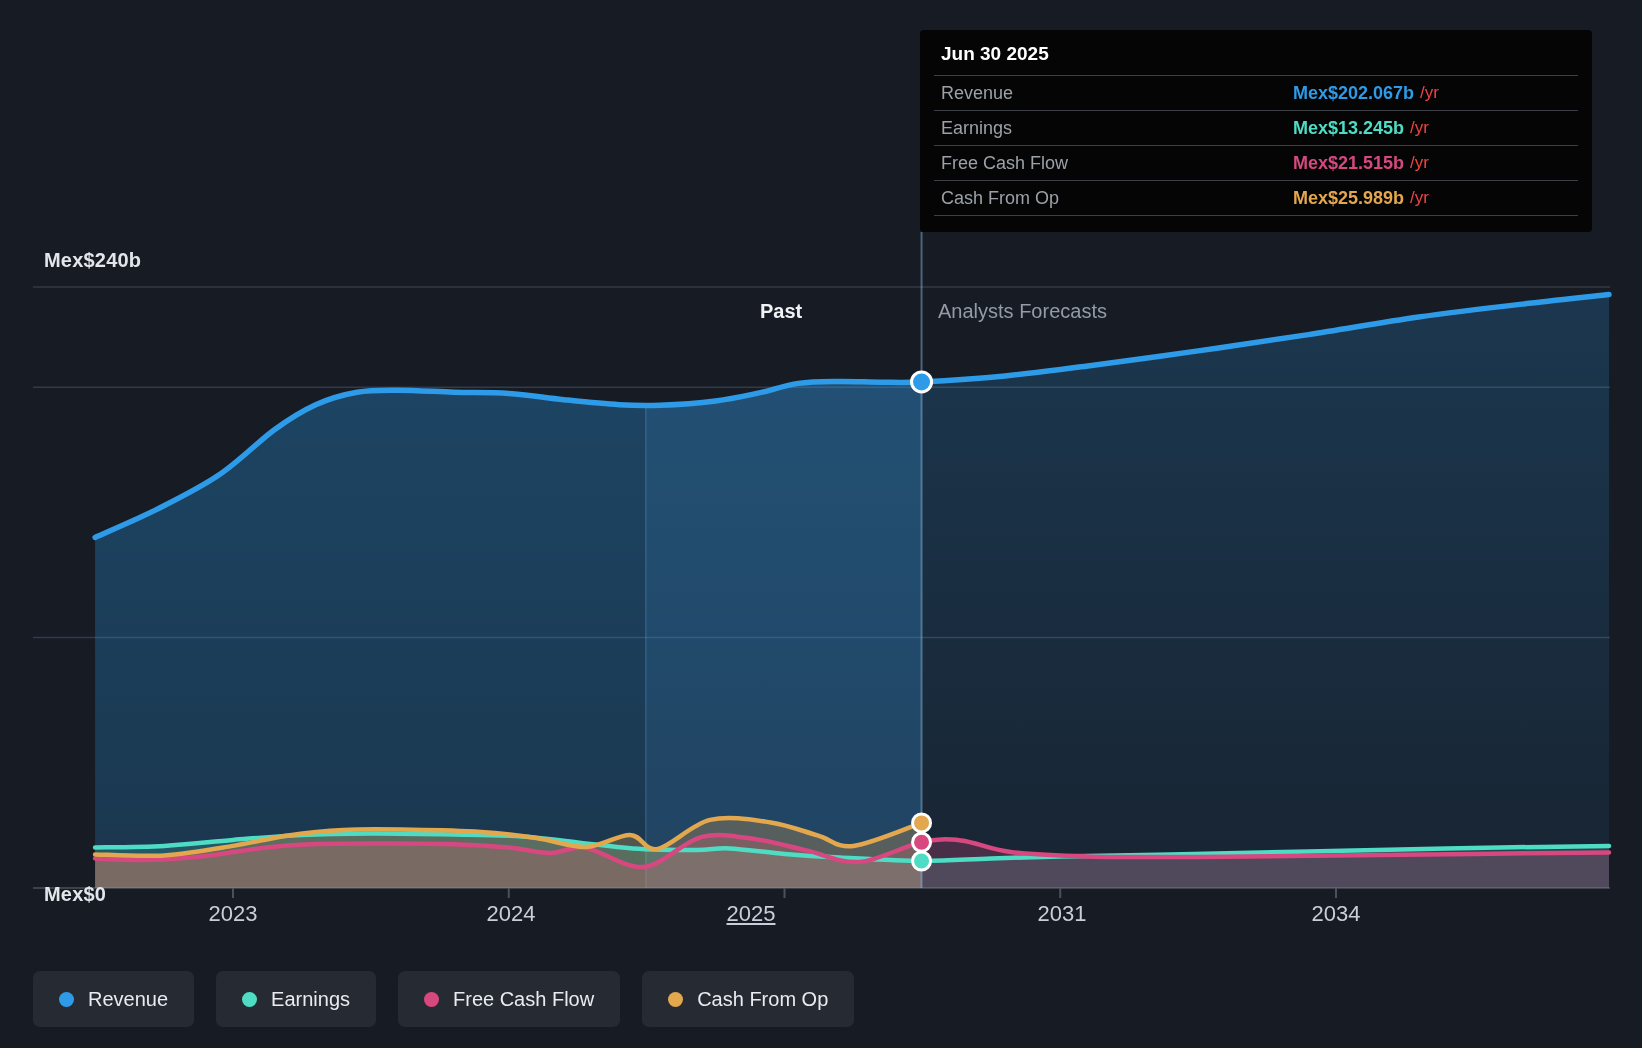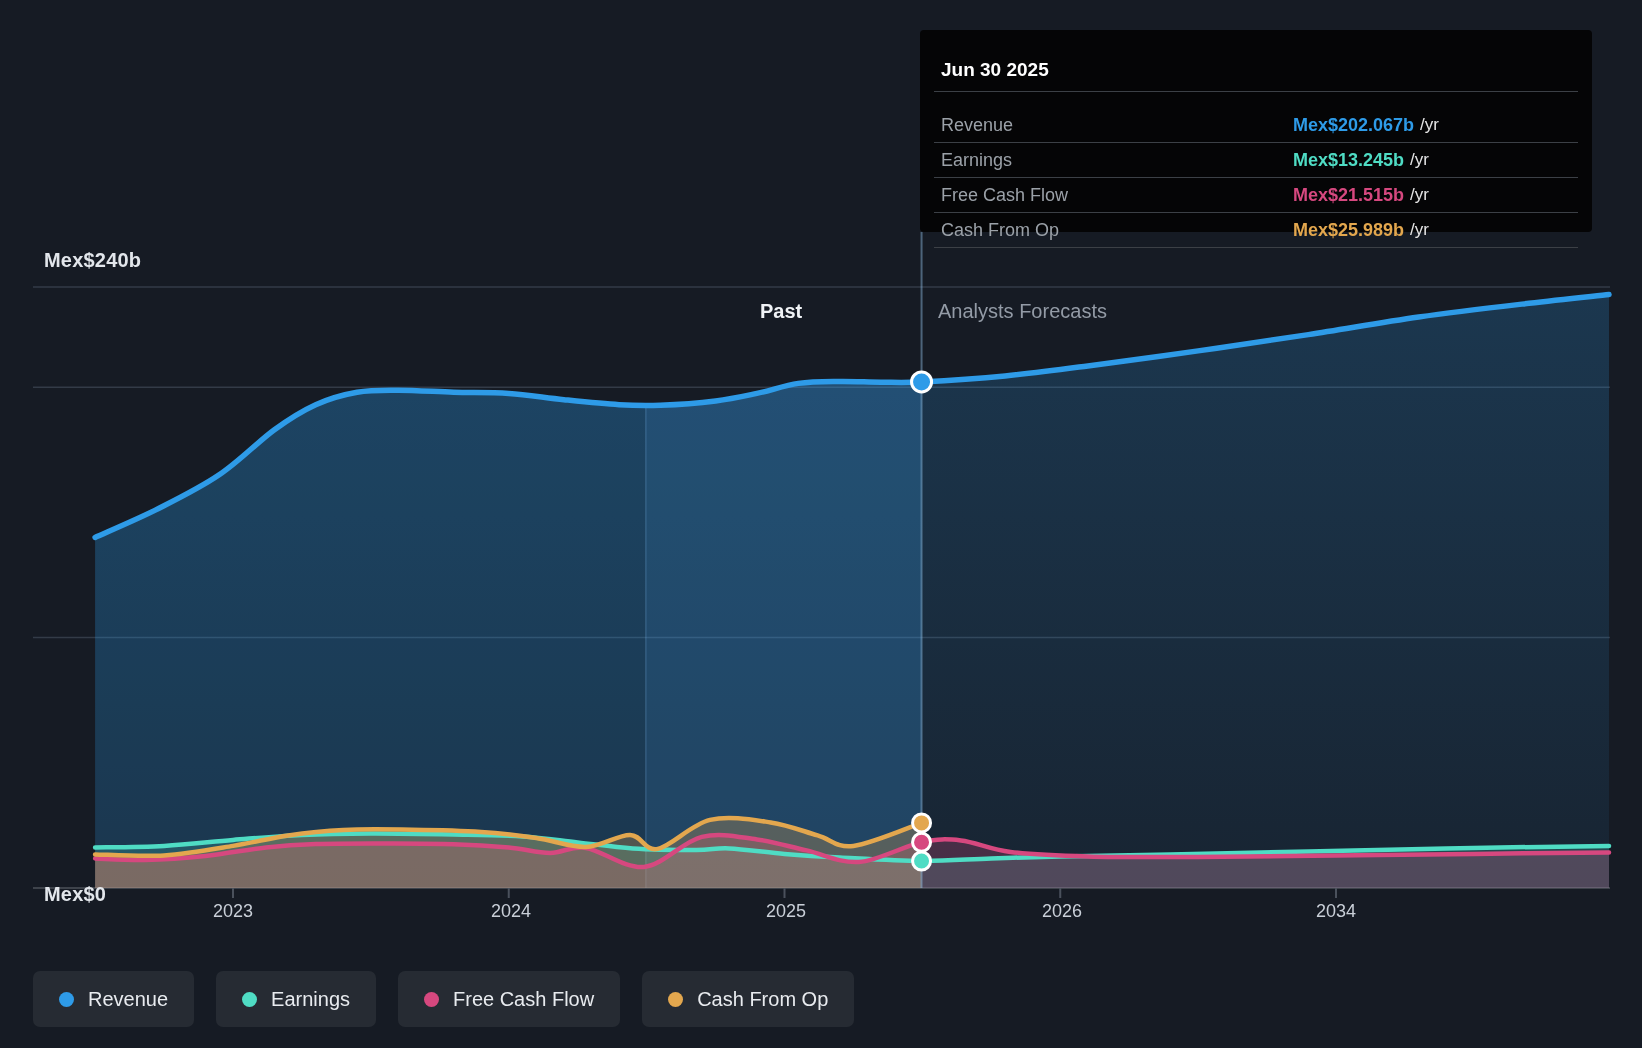--- a/index.html
+++ b/index.html
@@ -6,36 +6,36 @@
     --c-rev:#2E9BE8; --c-earn:#4FDCC4; --c-fcf:#D6487F; --c-cfo:#E3A74E;
     --bg:#161B24; --txt-dim:#99A1AB;
   }
   *{margin:0;padding:0;box-sizing:border-box;}
   html,body{background:#10141b;}
   #page{position:relative;width:1642px;height:1048px;background:var(--bg);
     font-family:"Liberation Sans",sans-serif;overflow:hidden;}
   #chart-svg{position:absolute;left:0;top:0;}
 
   .axis-label{position:absolute;font-size:20px;font-weight:600;color:#E2E6EB;letter-spacing:.2px;text-align:center;}
-  .year-label{position:absolute;width:84px;text-align:center;top:901px;font-size:18px;color:#C9CFD8;}
+  .year-label{position:absolute;width:84px;text-align:center;top:901px;font-size:22px;color:#C9CFD8;}
 
   .zone-label{position:absolute;top:300px;font-size:20px;}
   #past-label{left:760px;width:146px;color:#F0F3F6;font-weight:600;}
   #forecast-label{left:938px;color:#939BA6;}
 
   
   #tooltip{position:absolute;left:920px;top:30px;width:672px;height:202px;
     background:#050506;border-radius:4px;color:#fff;}
-  #tooltip .tt-title{margin:16px 14px;padding:13px 7px 10px 7px;font-size:19px;font-weight:700;
+  #tooltip .tt-title{margin:0 14px;padding:13px 7px 10px 7px;font-size:19px;font-weight:700;
     border-bottom:1px solid #3C4046;color:#FFFFFF;}
   #tooltip .tt-row{display:flex;align-items:center;margin:0 14px;padding:0 7px;height:35px;
     border-bottom:1px solid #3C4046;font-size:18px;}
   #tooltip .tt-label{width:352px;color:#9BA1A8;}
   #tooltip .tt-value{font-weight:700;text-align:right;}
-  #tooltip .tt-suffix{color:#e5e5e5;margin-left:6px;font-weight:400;font-size:17px;}
+  #tooltip .tt-suffix{color:#ef4444;margin-left:6px;font-weight:400;font-size:17px;}
   .val-revenue{color:var(--c-rev);} .val-earnings{color:var(--c-earn);}
   .val-fcf{color:var(--c-fcf);} .val-cfo{color:var(--c-cfo);}
 
   
   #legend{position:absolute;left:33px;top:971px;display:flex;gap:22px;}
   .legend-pill{display:flex;align-items:center;height:56px;padding:0 26px;border-radius:7px;
     background:#262B33;color:#E8EBEF;font-size:20px;cursor:pointer;}
   .legend-dot{width:15px;height:15px;border-radius:50%;margin-right:14px;flex:none;}
   .dot-revenue{background:var(--c-rev);} .dot-earnings{background:var(--c-earn);}
   .dot-fcf{background:var(--c-fcf);} .dot-cfo{background:var(--c-cfo);}
@@ -80,22 +80,22 @@
       <circle cx="921.5477500000195" cy="842.2413625" r="9" fill="#D6487F" stroke="#FFFFFF" stroke-width="3"></circle>
       <circle cx="921.5477500000195" cy="860.98505" r="9" fill="#4FDCC4" stroke="#FFFFFF" stroke-width="3"></circle>
       <circle cx="921.5477500000195" cy="381.9905541666666" r="10" fill="#2E9BE8" stroke="#FFFFFF" stroke-width="3"></circle>
     </svg>
 
   <div class="axis-label" style="left:44px;top:249px;">Mex$240b</div>
   <div class="axis-label" style="left:44px;top:857px;margin-top:26px;">Mex$0</div>
 
   <div class="year-label" style="left:191px;">2023</div>
   <div class="year-label" style="left:469px;">2024</div>
-  <div class="year-label" style="left:744px;">2025</div>
-  <div class="year-label" style="left:1020px;">2026</div>
+  <div class="year-label" style="left:709px;text-decoration:underline;">2025</div>
+  <div class="year-label" style="left:1020px;">2031</div>
   <div class="year-label" style="left:1294px;">2034</div>
 
   <div id="past-label" class="zone-label">Past</div>
   <div id="forecast-label" class="zone-label">Analysts Forecasts</div>
 
   <div id="tooltip">
     <div class="tt-title">Jun 30 2025</div>
     <div class="tt-row">
       <span class="tt-label">Revenue</span>
       <span class="tt-value val-revenue">Mex$202.067b</span>

